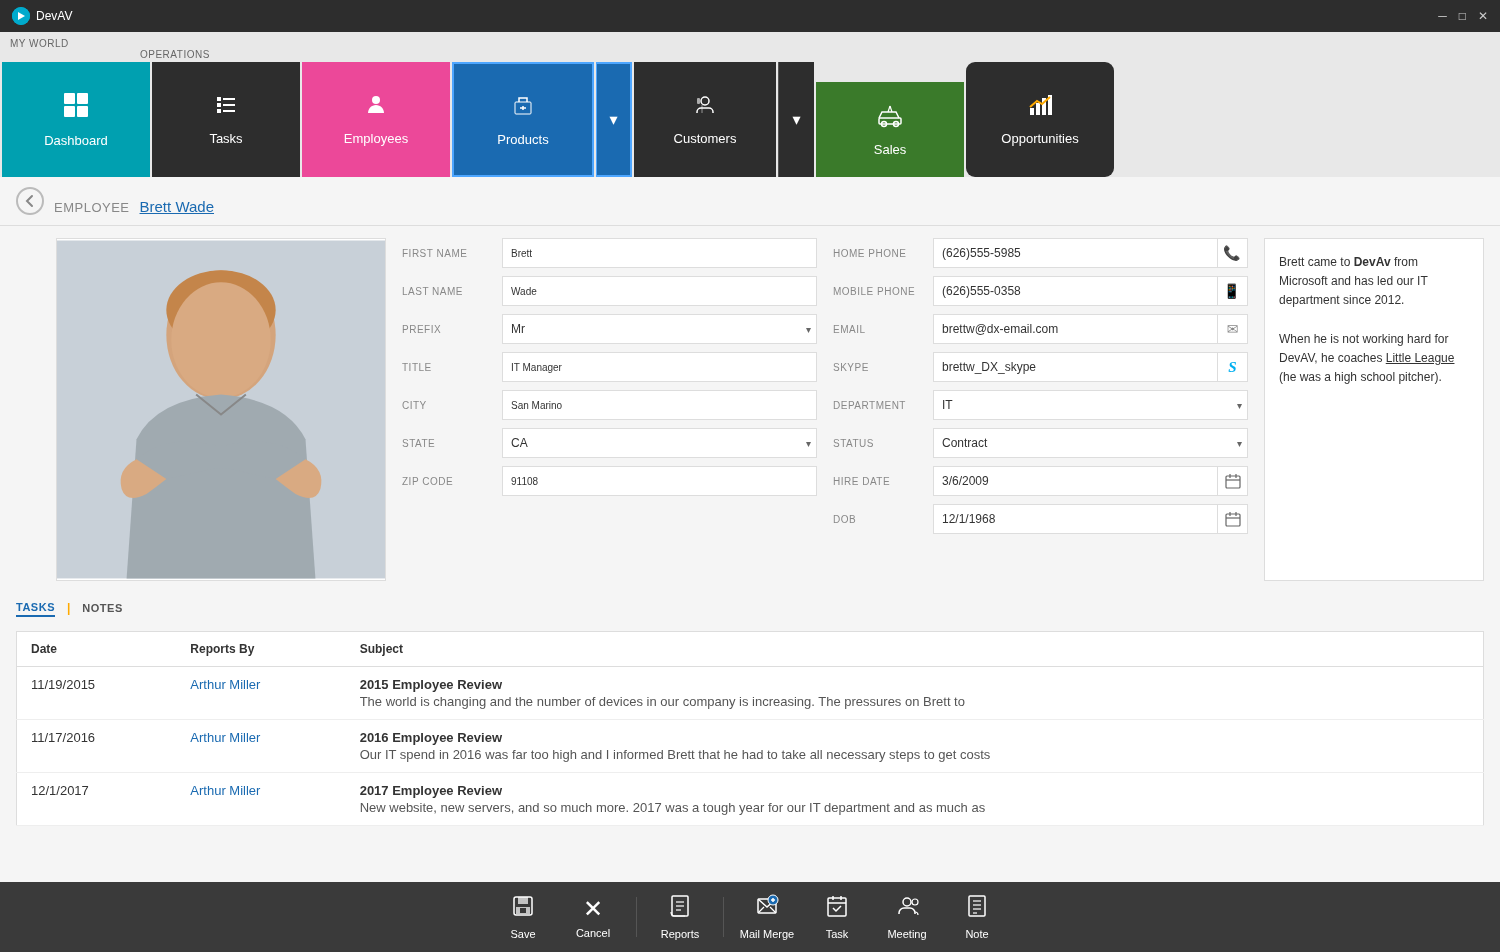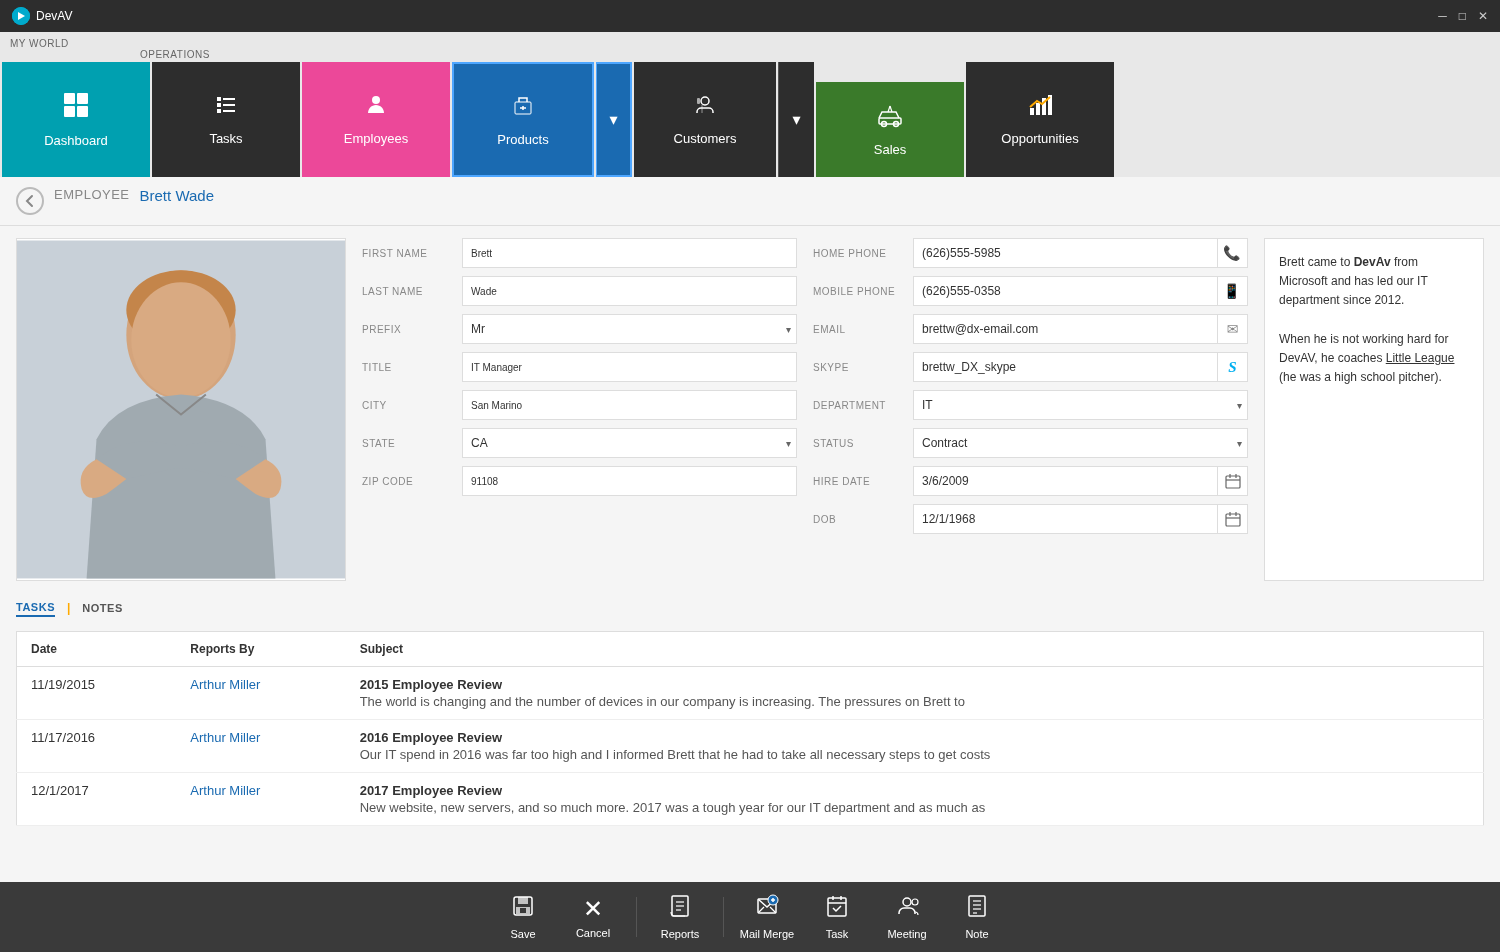--- a/index.html
+++ b/index.html
@@ -99,36 +99,36 @@
     .nav-tab.customers-dropdown {
       background: #2d2d2d;
       width: 36px;
       border-left: 1px solid #555;
       font-size: 16px;
       color: white;
       cursor: pointer;
       display: flex; align-items: center; justify-content: center;
     }
     .nav-tab.sales { background: #3a7a2a; margin-top: 20px; }
-    .nav-tab.opportunities { background: #2d2d2d; }
+    .nav-tab.opportunities { background: #2d2d2d; border-radius: 9px; }
 
     
     .main-content {
       background: #f5f5f5;
       height: calc(952px - 32px - 145px - 70px);
       overflow: auto;
       padding: 0;
     }
 
     
     .breadcrumb {
       background: #f5f5f5;
       padding: 10px 16px;
       display: flex;
-      align-items: flex-start;
+      align-items: flex-end;
       gap: 10px;
       border-bottom: 1px solid #ddd;
     }
     .back-button {
       width: 28px; height: 28px;
       border: 2px solid #bbb;
       border-radius: 50%;
       display: flex; align-items: center; justify-content: center;
       cursor: pointer;
       color: #666;
@@ -138,27 +138,29 @@
     .breadcrumb-text {
       font-size: 13px;
       color: #888;
       text-transform: uppercase;
       letter-spacing: 0.5px;
     }
     .breadcrumb-name {
       font-size: 15px;
       color: #1a6ab1;
       font-weight: 500;
+      text-decoration: underline;
     }
 
     
     .employee-form {
       display: flex;
       padding: 12px 16px;
       gap: 16px;
+      margin-left: 40px;
     }
     .photo-area {
       width: 330px;
       min-height: 340px;
       background: white;
       border: 1px solid #ddd;
       overflow: hidden;
       flex-shrink: 0;
     }
     .person-silhouette {

